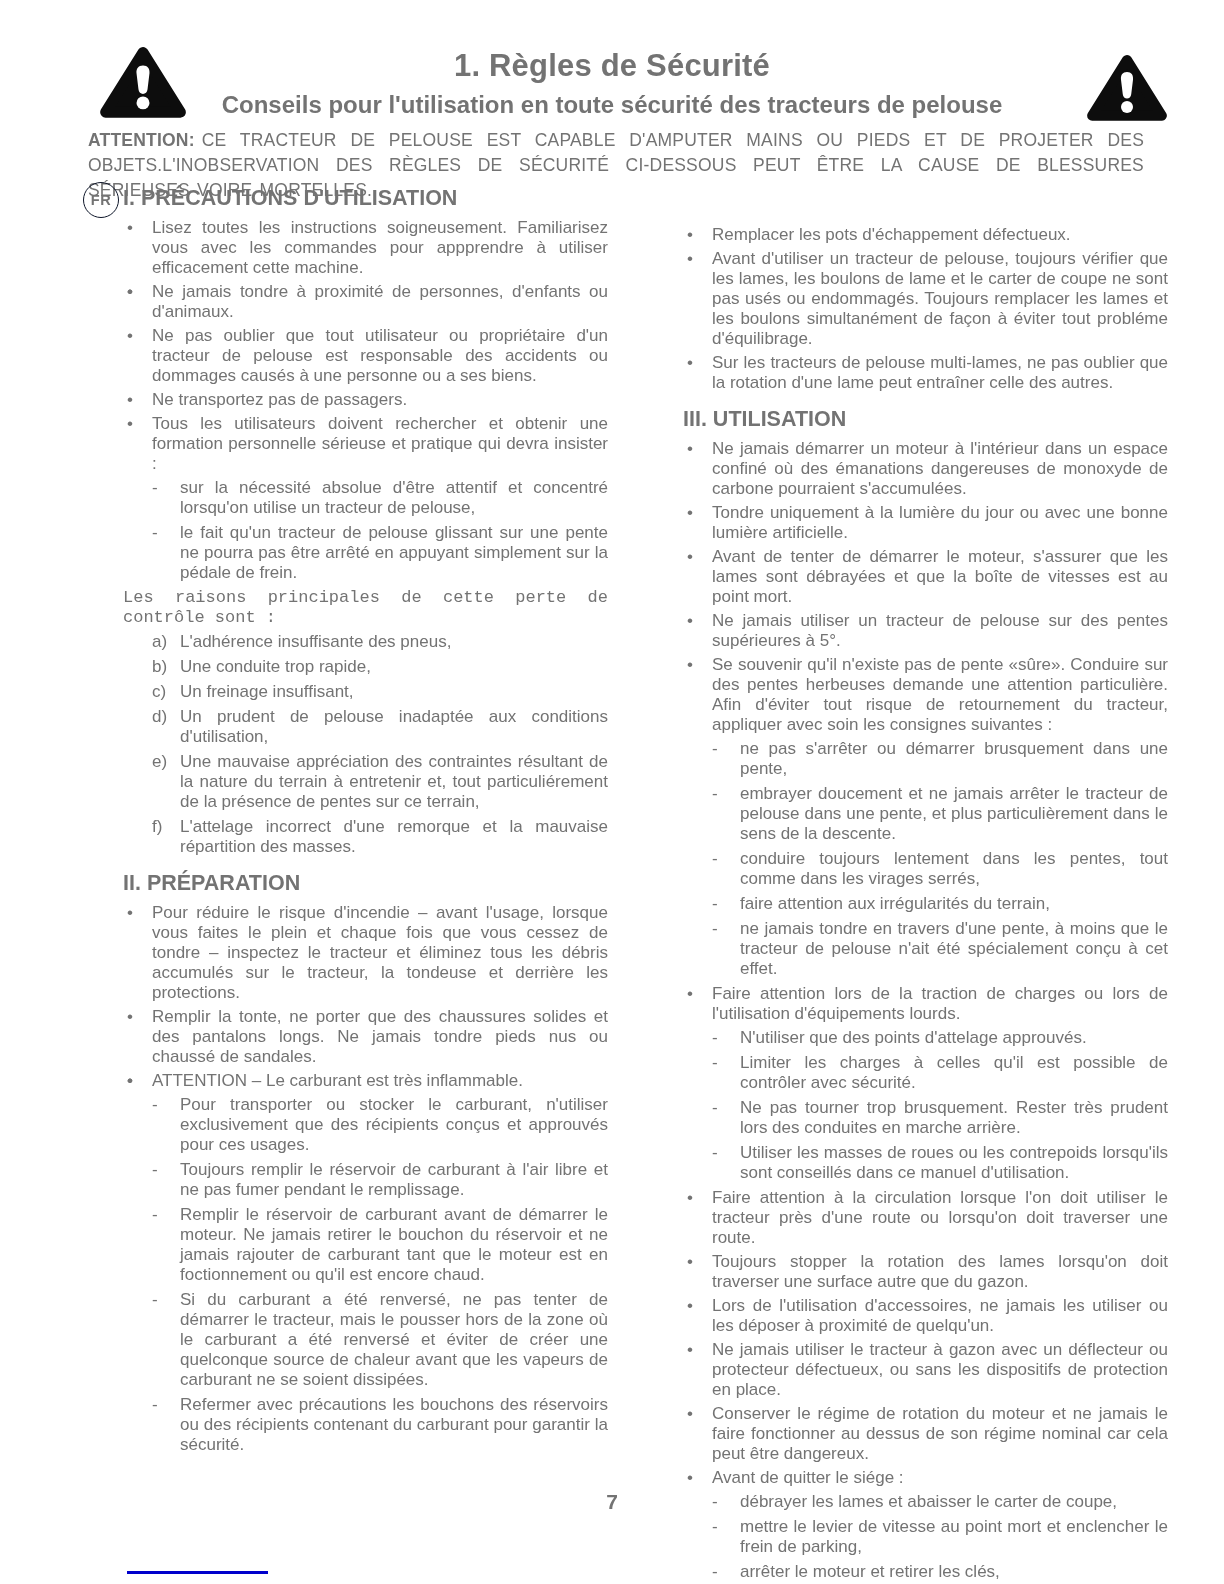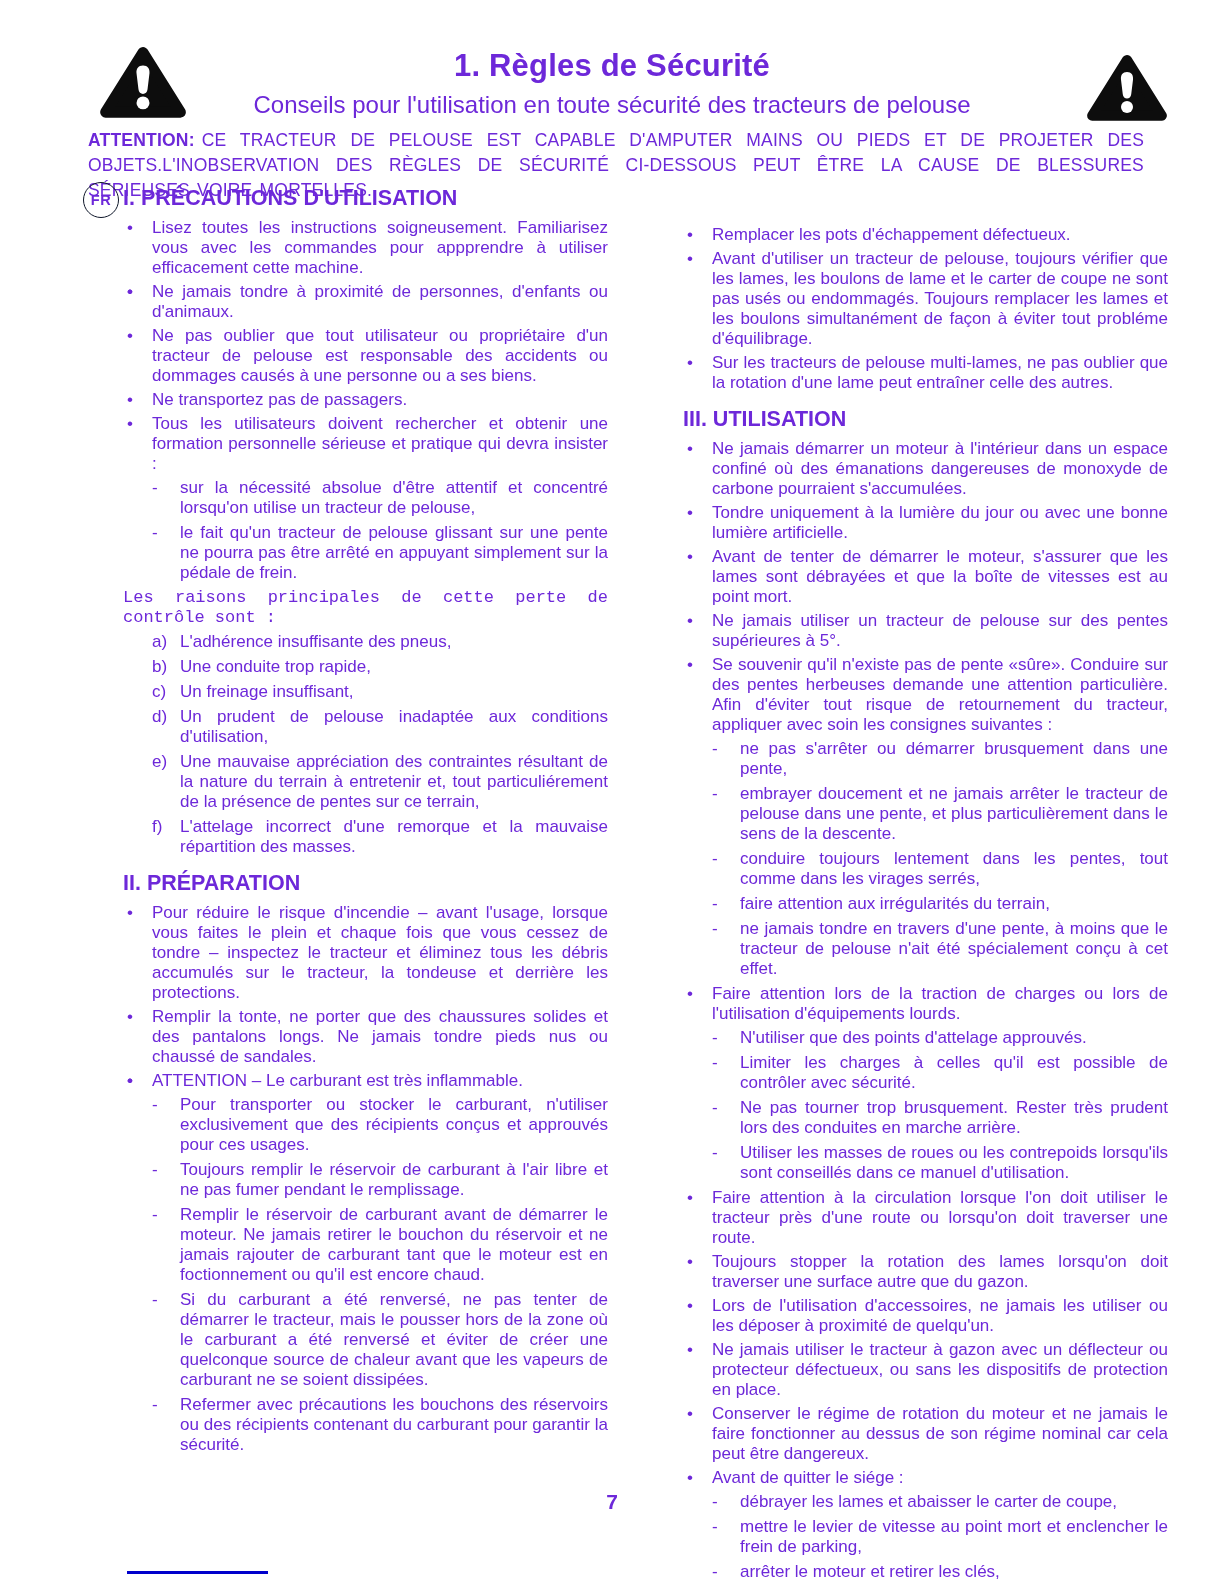--- a/index.html
+++ b/index.html
@@ -2,37 +2,37 @@
 <html><head>
 <meta charset="utf-8">
 <style>
   html,body{margin:0;padding:0;background:#e8e8e8;}
   .page{
     position:relative;
     width:1224px;height:1584px;
     margin:0 auto;
     background:#ffffff;
     font-family:"Liberation Sans","DejaVu Sans",sans-serif;
-    color:#6d28d9;
+    color:#737373;
     overflow:hidden;
   }
   
   .tri{position:absolute;}
   .tri-left{left:93px;top:46px;}
   .tri-right{left:1080px;top:54px;}
   
   .title{
     margin:0;padding-top:48px;
     text-align:center;
     font-size:31px;font-weight:bold;letter-spacing:0.2px;
   }
   .subtitle{
     margin:7px 0 0 0;
     text-align:center;
-    font-size:24px;font-weight:normal;
+    font-size:24px;font-weight:bold;
   }
   .attention{
     margin:9px 80px 0 88px;
     text-align:justify;
     font-size:17.5px;line-height:25px;
     letter-spacing:0.2px;word-spacing:2px;
   }
   .att-label{margin-right:7px;}
   
   .columns{

